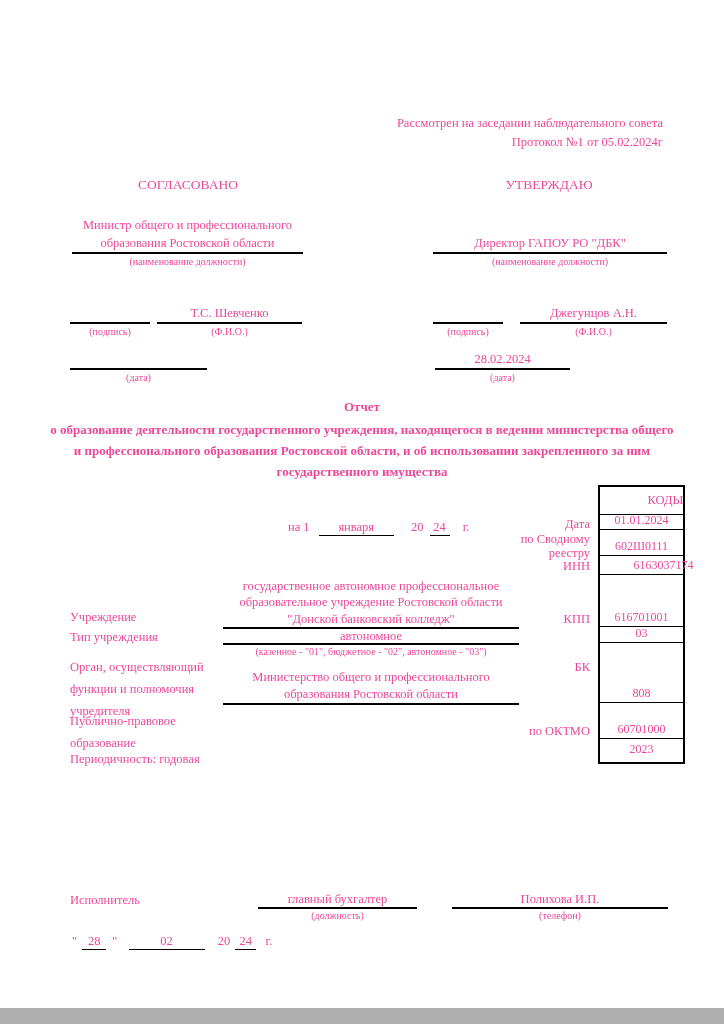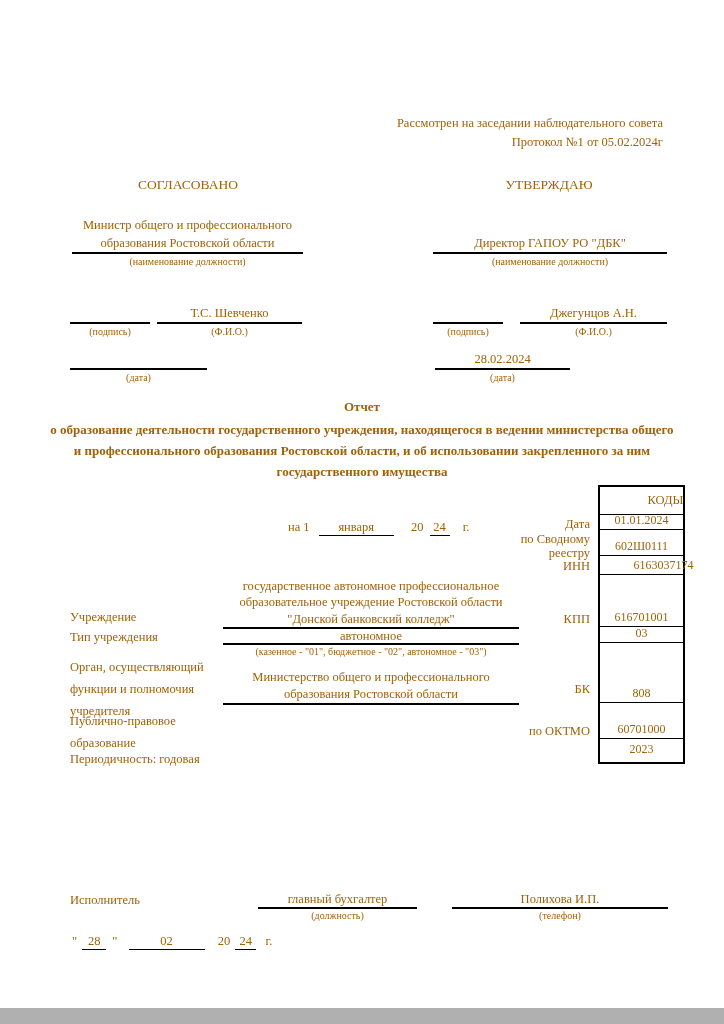--- a/index.html
+++ b/index.html
@@ -1,21 +1,21 @@
 <!DOCTYPE html>
 <html><head>
 <meta charset="utf-8">
 <style>
   html,body{margin:0;padding:0;}
   body{background:#ffffff;}
   .page{
     position:relative;
     width:724px;height:1024px;
     background:#ffffff;
-    color:#a16207;
+    color:#ec4899;
     font-family:"Liberation Serif","DejaVu Serif",serif;
     font-size:12.5px;
     overflow:hidden;
   }
   .abs{position:absolute;}
   .ctr{text-align:center;}
   .rt{text-align:right;}
   .cap{position:absolute;font-size:10px;text-align:center;white-space:nowrap;}
   .bold{font-weight:bold;text-align:center;}
   
@@ -114,21 +114,21 @@
     <div class="cell" style="height:16px;">03</div>
     <div class="cell" style="height:60px;">808</div>
     <div class="cell" style="height:36px;">60701000</div>
     <div class="cell" style="height:19px;">2023</div>
   </div>
 
   <div class="clabel" style="right:134px;top:517px;">Дата</div>
   <div class="clabel" style="right:134px;top:532px;width:80px;">по Сводному реестру</div>
   <div class="clabel" style="right:134px;top:559px;">ИНН</div>
   <div class="clabel" style="right:134px;top:612px;">КПП</div>
-  <div class="clabel" style="right:134px;top:682px;text-align:center;">БК</div>
+  <div class="clabel" style="right:134px;top:660px;text-align:center;">БК</div>
   <div class="clabel" style="right:134px;top:724px;">по ОКТМО</div>
 
   <div class="flabel" style="top:606px;">Учреждение</div>
   <div class="flabel" style="top:626px;">Тип учреждения</div>
   <div class="flabel" style="top:656px;width:165px;">Орган, осуществляющий функции и полномочия учредителя</div>
   <div class="flabel" style="top:710px;width:165px;">Публично-правовое образование</div>
   <div class="flabel" style="top:748px;">Периодичность: годовая</div>
 
   <div class="fill" style="left:223px;top:577px;width:296px;height:50px;line-height:16.5px;">
     <span>государственное автономное профессиональное образовательное учреждение Ростовской области "Донской банковский колледж"</span>

